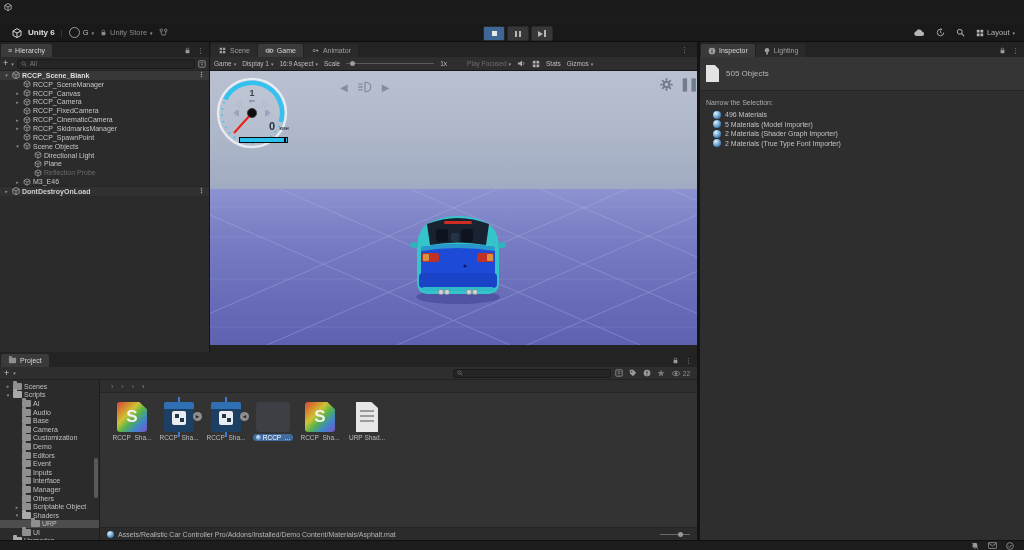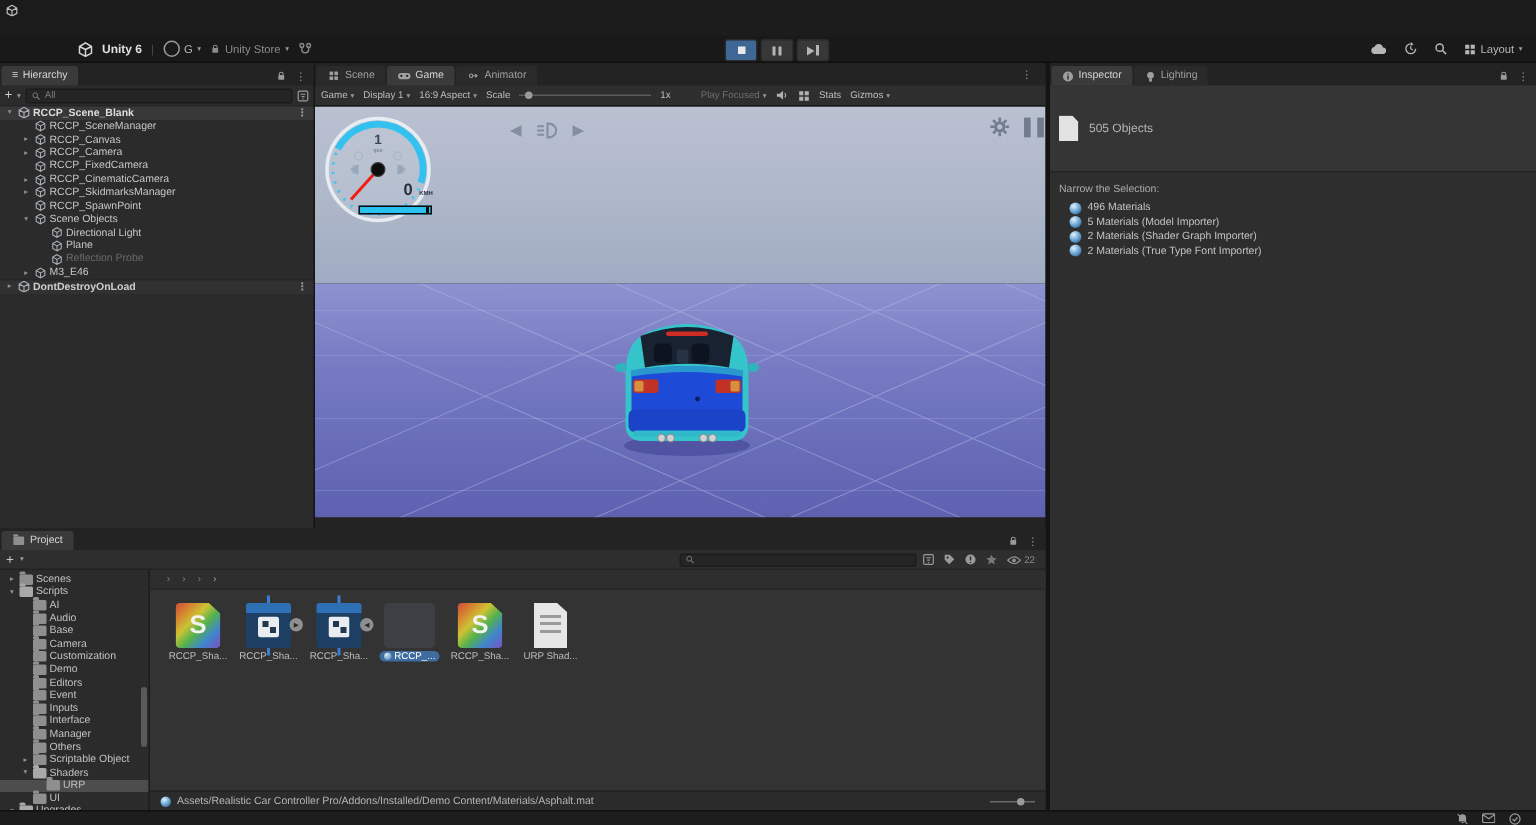--- a/index.html
+++ b/index.html
@@ -12,21 +12,21 @@
   
   .titlebar{left:0;top:0;width:1024px;height:13px;background:#1b1b1b;display:flex;align-items:center;
     font-size:7.5px;color:#c9c9c9;gap:4px;padding-left:4px;box-sizing:border-box;}
   .titlebar .wctrls{margin-left:auto;display:flex;gap:12px;margin-right:8px;color:#bbb;font-size:7px;}
   .menubar{left:0;top:13px;width:1024px;height:11px;background:#1c1c1c;display:flex;align-items:center;
     font-size:7.5px;color:#cfcfcf;padding-left:4px;box-sizing:border-box;}
   .menubar [data-name=menu-item]{padding:0 5px;}
   .maintoolbar{left:0;top:24px;width:1024px;height:18px;background:#191919;border-bottom:1px solid #0e0e0e;
     display:flex;align-items:center;font-size:7.5px;color:#bdbdbd;box-sizing:border-box;}
   .brand{font-weight:bold;color:#e0e0e0;font-size:8px;}
-  .tb-left{display:flex;align-items:center;gap:6px;padding-left:22px;margin-left:30px;}
+  .tb-left{display:flex;align-items:center;gap:6px;padding-left:12px;}
   .tb-dim{color:#8b8b8b;}
   .acct-circle{width:9px;height:9px;border-radius:50%;border:1px solid #9a9a9a;display:inline-block;}
   .playbar{position:absolute;left:483px;top:26px;display:flex;gap:2px;}
   .pbtn{width:20px;height:13px;background:#383838;border:1px solid #2a2a2a;border-radius:2px;
     display:flex;align-items:center;justify-content:center;}
   .pbtn.active{background:#3e6796;}
   .sq{width:5px;height:5px;background:#e8e8e8;}
   .pause-i{display:flex;gap:1.5px;}
   .pause-i i{width:2px;height:6px;background:#b5b5b5;display:block;}
   .step-i{display:flex;align-items:center;gap:1px;}
@@ -67,21 +67,21 @@
   .scale-track{width:88px;height:1px;background:#5a5a5a;position:relative;}
   .scale-thumb{position:absolute;left:4px;top:-2px;width:5px;height:5px;border-radius:50%;background:#9a9a9a;}
   .gview{position:absolute;left:0;top:29px;width:487px;height:274px;overflow:hidden;}
   .sky{position:absolute;left:0;top:0;width:487px;height:118px;background:linear-gradient(180deg,#b9c1d1 0%,#aeb7c9 55%,#a0abc2 100%);}
   .ground{position:absolute;left:0;top:118px;width:487px;height:156px;background:linear-gradient(180deg,#8d92d0 0%,#767bc3 35%,#5d61b0 100%);}
   .hud-bar{position:absolute;left:29px;top:66px;width:49px;height:6px;border:1px solid #0a0a0a;background:#29c2ef;box-sizing:border-box;}
   .hud-bar i{position:absolute;right:1px;top:0;width:2px;height:4px;background:#0a0a0a;display:block;}
 
   
   #inspector{left:700px;top:42px;width:324px;height:498px;background:#2e2e2e;}
-  .insp-header{height:25px;background:#353535;border-bottom:1px solid #232323;display:flex;align-items:center;gap:7px;padding:16px 6px;}
+  .insp-header{height:25px;background:#353535;border-bottom:1px solid #232323;display:flex;align-items:center;gap:7px;padding:4px 6px;}
   .page-ic{width:13px;height:17px;background:#e3e3e3;clip-path:polygon(0 0,68% 0,100% 25%,100% 100%,0 100%);}
   .insp-title{font-size:8px;color:#b5b5b5;}
   .narrow{font-size:7px;color:#ababab;margin:8px 0 4px 6px;}
   .mat-row{height:9.5px;display:flex;align-items:center;gap:4px;padding-left:13px;font-size:7px;color:#c3c3c3;}
   .sphere{width:8px;height:8px;border-radius:50%;flex:none;
     background:radial-gradient(circle at 35% 30%,#e2f1fb 0%,#7fb5dd 40%,#2e6497 85%);}
 
   
   #project{left:0;top:352px;width:697px;height:188px;background:#2e2e2e;display:flex;flex-direction:column;}
   .ptoolbar{height:13px;background:#2e2e2e;border-bottom:1px solid #232323;display:flex;align-items:center;gap:4px;

